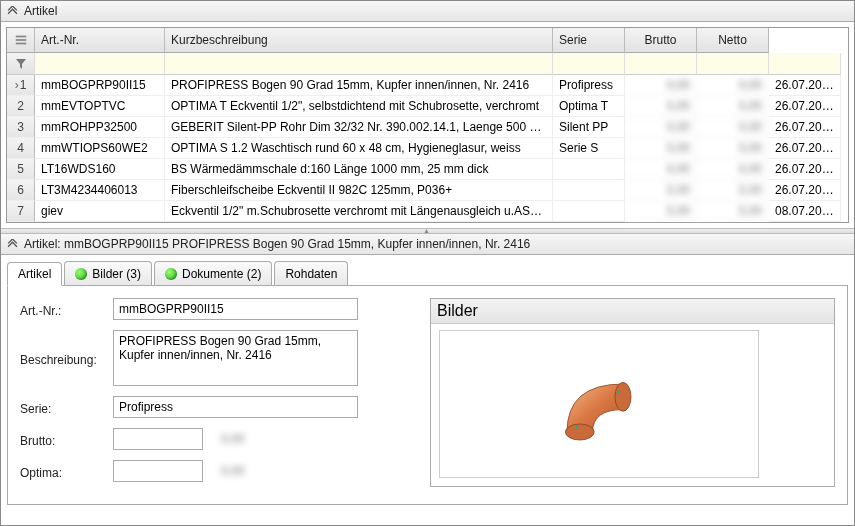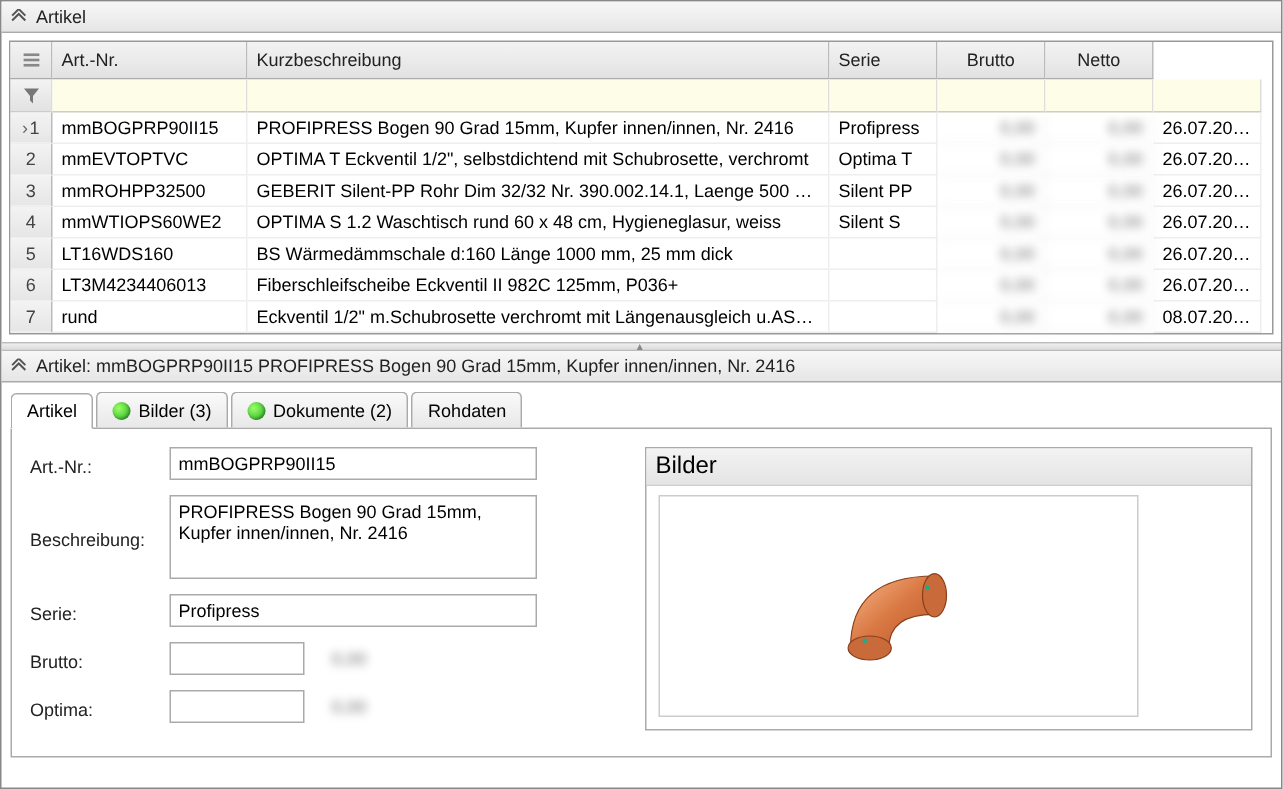--- a/index.html
+++ b/index.html
@@ -228,21 +228,21 @@
         <div>GEBERIT Silent-PP Rohr Dim 32/32 Nr. 390.002.14.1, Laenge 500 mm</div>
         <div>Silent PP</div>
         <div class="numcell">0,00</div>
         <div class="numcell">0,00</div>
         <div>26.07.2022</div>
       </div>
       <div class="grid-row">
         <div class="rownum">4</div>
         <div>mmWTIOPS60WE2</div>
         <div>OPTIMA S 1.2 Waschtisch rund 60 x 48 cm, Hygieneglasur, weiss</div>
-        <div>Silent S</div>
+        <div>Serie S</div>
         <div class="numcell">0,00</div>
         <div class="numcell">0,00</div>
         <div>26.07.2022</div>
       </div>
       <div class="grid-row">
         <div class="rownum">5</div>
         <div>LT16WDS160</div>
         <div>BS Wärmedämmschale d:160 Länge 1000 mm, 25 mm dick</div>
         <div></div>
         <div class="numcell">0,00</div>
@@ -253,21 +253,21 @@
         <div class="rownum">6</div>
         <div>LT3M4234406013</div>
         <div>Fiberschleifscheibe Eckventil II 982C 125mm, P036+</div>
         <div></div>
         <div class="numcell">0,00</div>
         <div class="numcell">0,00</div>
         <div>26.07.2022</div>
       </div>
       <div class="grid-row">
         <div class="rownum">7</div>
-        <div>rund</div>
+        <div>giev</div>
         <div>Eckventil 1/2" m.Schubrosette verchromt mit Längenausgleich u.ASAG Schell</div>
         <div></div>
         <div class="numcell">0,00</div>
         <div class="numcell">0,00</div>
         <div>08.07.2022</div>
       </div>
     </div>
 </div>
 
 <div class="splitter">

